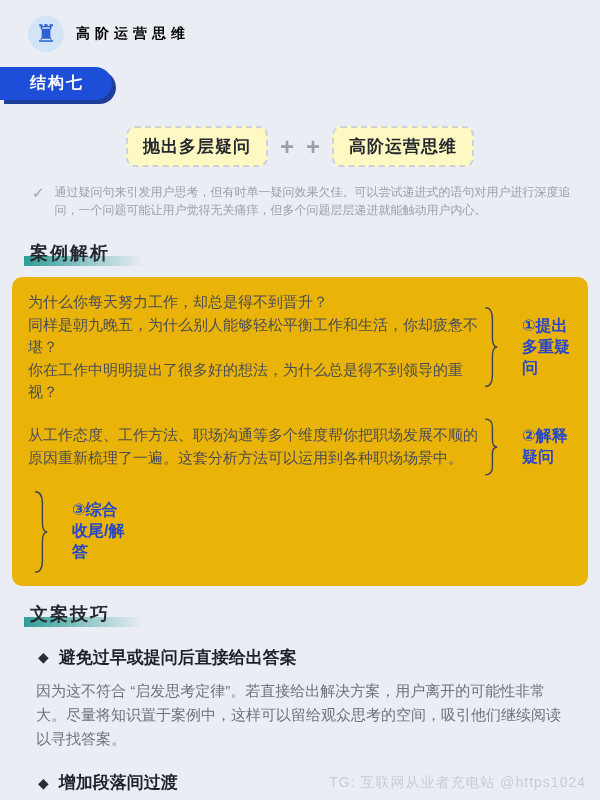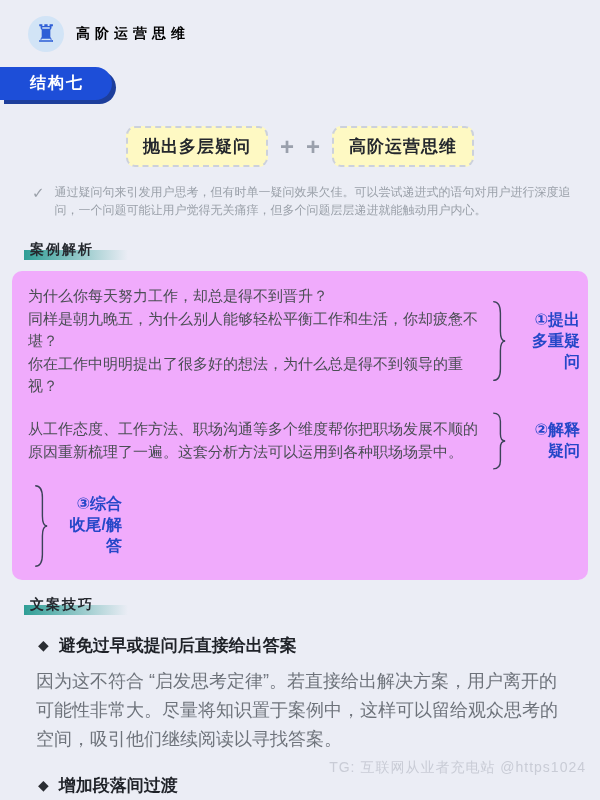--- a/index.html
+++ b/index.html
@@ -22,45 +22,45 @@
   .formula-box{background:#fef9c3;border:2px dashed #ccd1dc;border-radius:9px;padding:7px 15px;
                font-size:17px;font-weight:bold;color:#24272d;letter-spacing:1px;}
   .plus{font-size:24px;font-weight:bold;color:#9aa0ac;line-height:1;}
 
   
   .intro{display:flex;gap:10px;margin:16px 26px 0 32px;}
   .check{color:#9aa0a9;font-size:15px;font-weight:bold;padding-top:1px;}
   .intro-text{font-size:12px;line-height:1.5;color:#9aa0a9;}
 
   
-  .section-title{position:relative;display:inline-block;margin-left:30px;font-size:14px;
+  .section-title{position:relative;display:inline-block;margin-left:30px;font-size:18px;
                  font-weight:bold;color:#25282e;letter-spacing:2px;z-index:0;}
   .section-title::after{content:"";position:absolute;left:-6px;right:-34px;bottom:-1px;height:10px;z-index:-1;
                  background:linear-gradient(90deg,#2f9e96 0%,rgba(47,158,151,0) 100%);}
   .title-case{margin-top:22px;}
   .title-tips{margin-top:16px;}
 
   
-  .case-panel{margin:12px 12px 0 12px;background:#f0abfc;border-radius:10px;padding:14px 8px 12px 16px;}
+  .case-panel{margin:12px 12px 0 12px;background:#eab308;border-radius:10px;padding:14px 8px 12px 16px;}
   .case-block{display:flex;align-items:center;margin-bottom:14px;}
   .case-block:last-child{margin-bottom:0;}
   .case-text{flex:1;font-size:15px;line-height:1.5;color:#4b4e55;}
   .pre{white-space:pre-line;}
   .brace{flex:0 0 16px;margin:0 4px 0 4px;}
   .brace svg{display:block;}
-  .case-label{flex:0 0 58px;margin-left:12px;color:#2547c8;font-weight:bold;font-size:16px;line-height:1.3;word-break:break-all;text-align:right;}
+  .case-label{flex:0 0 58px;margin-left:20px;color:#2547c8;font-weight:bold;font-size:16px;line-height:1.3;word-break:break-all;}
 
   
   .tip-heading{display:flex;align-items:center;gap:10px;margin:20px 0 0 38px;
                font-size:17px;font-weight:bold;color:#1f2228;}
   .diamond{font-size:14px;color:#2a2d33;}
-  .tip-body{margin:10px 28px 8px 36px;font-size:18px;line-height:1.62;color:#6e737b;}
+  .tip-body{margin:10px 28px 8px 36px;font-size:15px;line-height:1.62;color:#6e737b;}
 
   
-  .watermark{position:absolute;right:14px;bottom:23px;font-size:14px;color:#c9ccd6;letter-spacing:1px;}
+  .watermark{position:absolute;right:14px;bottom:8px;font-size:14px;color:#c9ccd6;letter-spacing:1px;}
 </style>
 </head>
 <body>
 
 <div class="page">
 
   
   <div class="brand-row">
     <div class="logo-circle">
       <span class="rook">♜</span>

